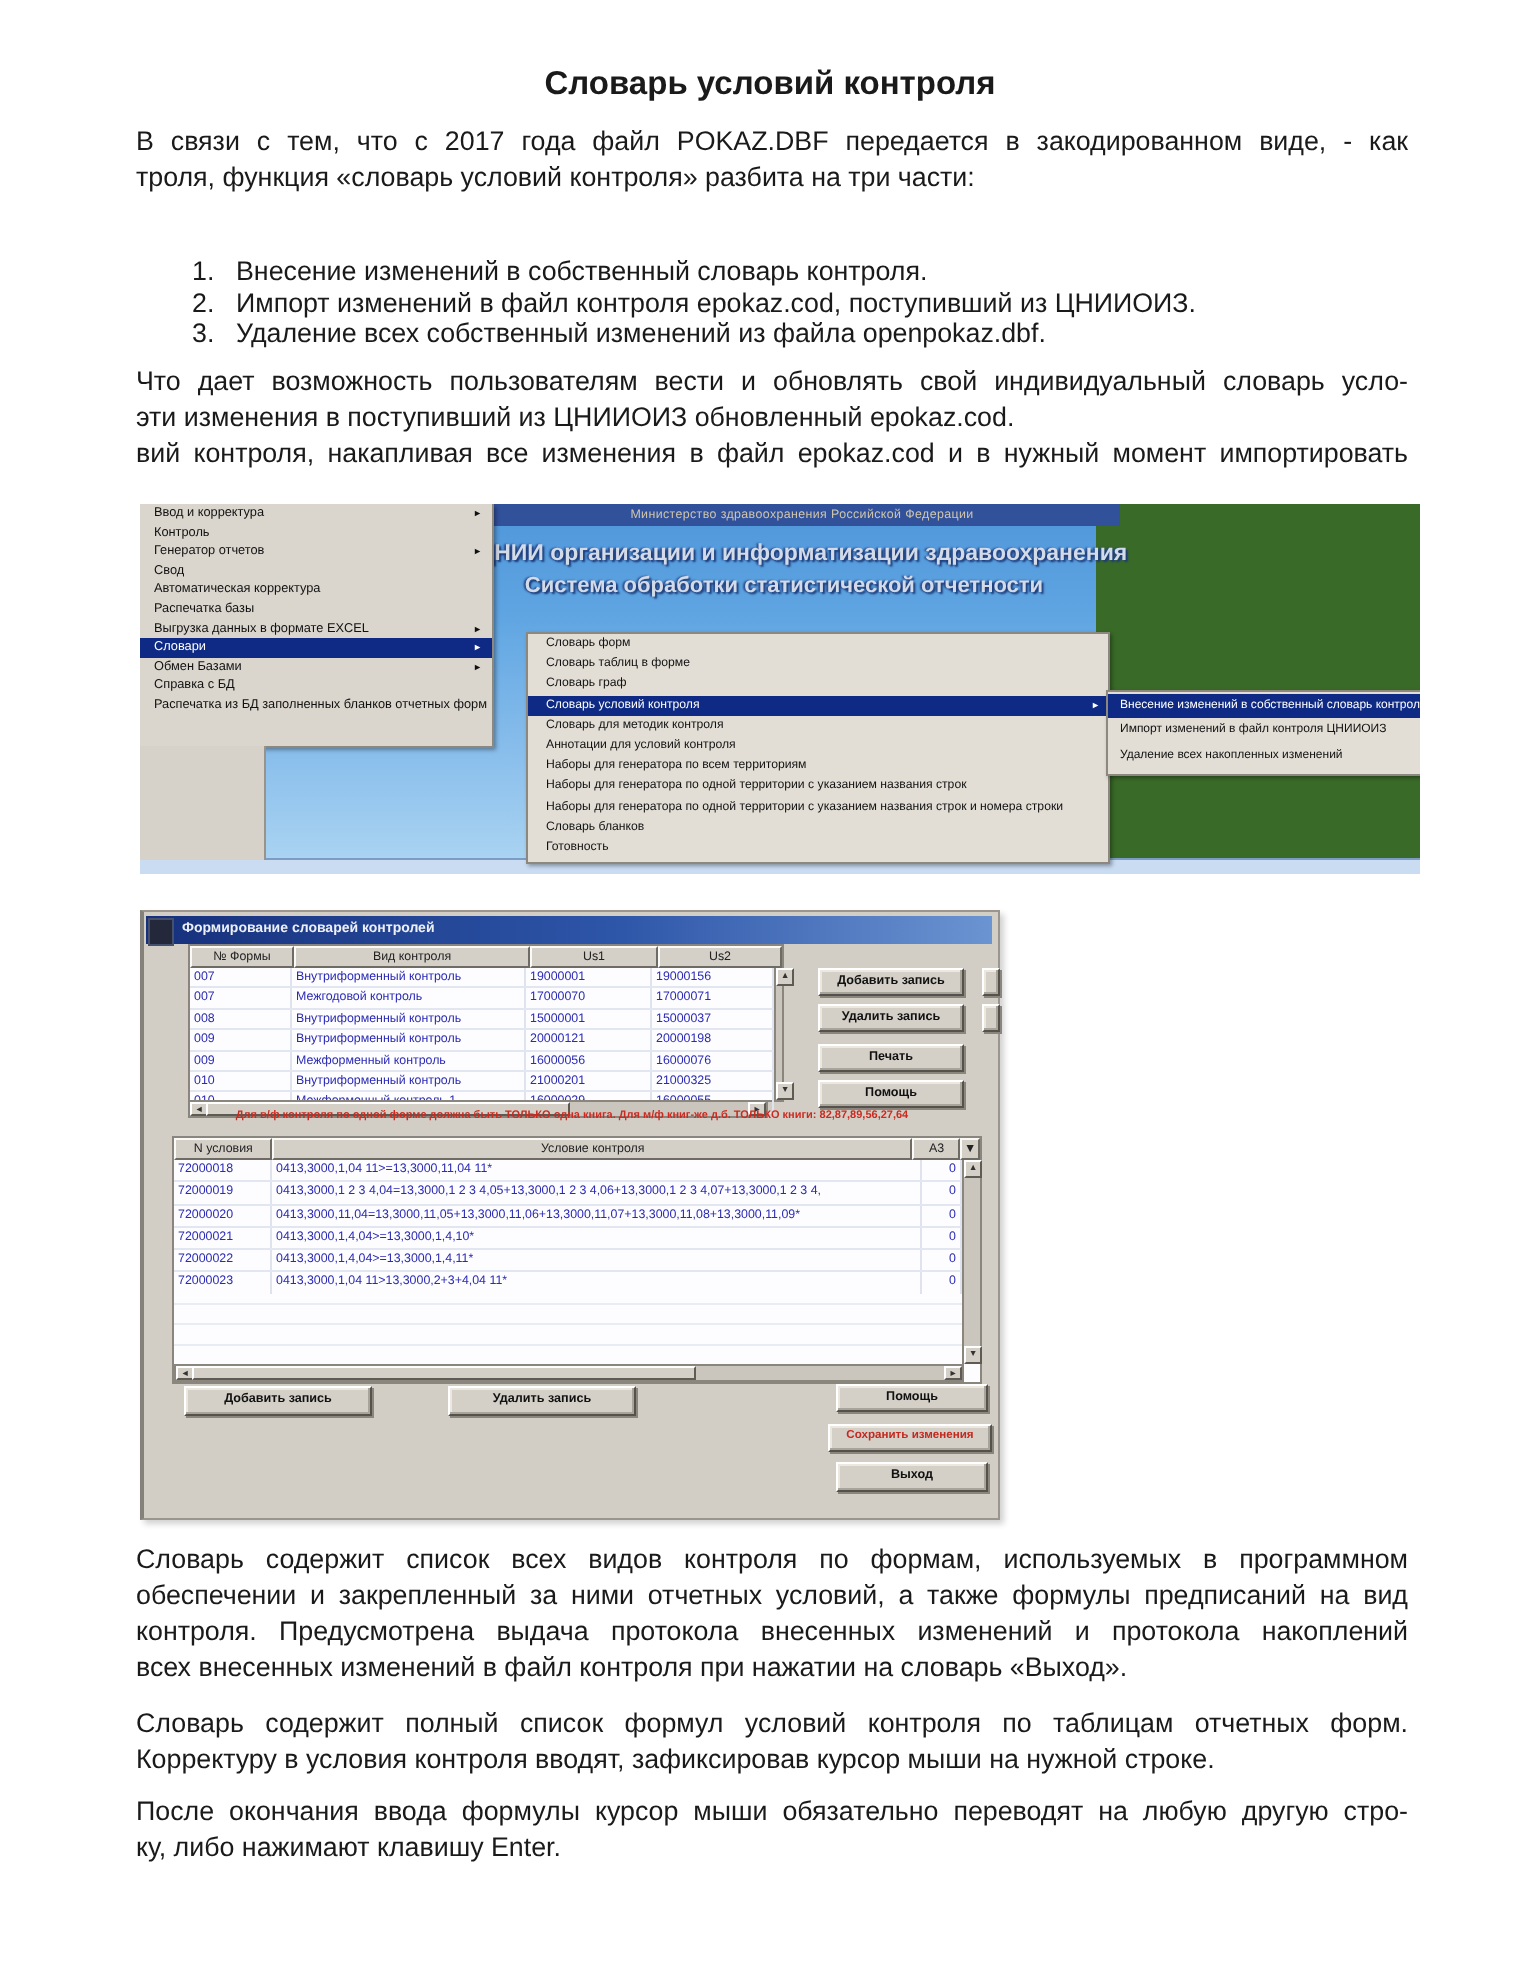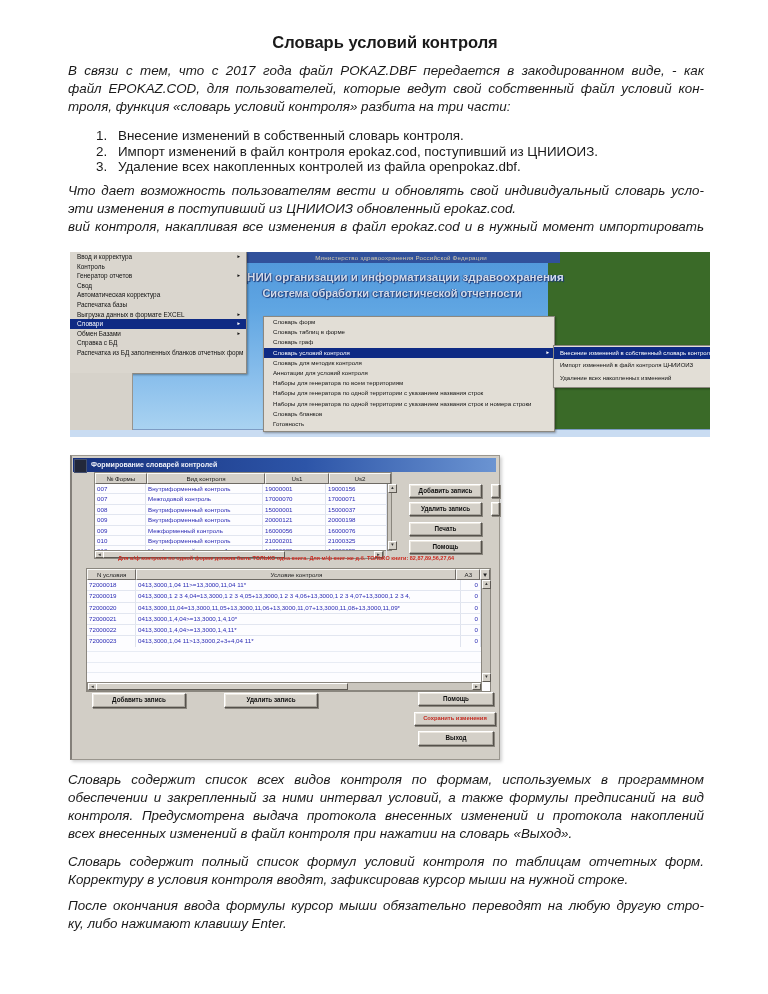--- a/index.html
+++ b/index.html
@@ -3,21 +3,21 @@
 <meta charset="utf-8">
 <style>
   html,body{margin:0;padding:0;background:#fff;}
   .page{position:relative;width:768px;height:994px;background:#ffffff;overflow:hidden;
         font-family:"Liberation Sans","DejaVu Sans",sans-serif;color:#1a1a1a;}
 
   
   .doc-title{position:absolute;left:68px;top:33px;width:634px;text-align:center;
              font-size:16.5px;font-weight:bold;}
   .para{position:absolute;left:68px;width:636px;font-size:13.4px;line-height:18px;}
-  .para .ln{text-align:justify;text-align-last:justify;white-space:normal;font-style:italic;}
+  .para .ln{text-align:justify;text-align-last:justify;white-space:normal;}
   .para .ln.last{text-align:center;text-align-last:left;}
   #p1{top:62px;} #p2{top:182px;} #p3{top:771px;} #p4{top:853px;} #p5{top:897px;}
   .numlist{position:absolute;left:96px;top:128px;width:600px;font-size:13.4px;line-height:15.6px;}
   .numlist .li{display:flex;}
   .numlist .num{width:22px;flex:0 0 22px;}
 
   
   .shot1{position:absolute;left:70px;top:252px;width:640px;height:185px;overflow:hidden;
          background:linear-gradient(180deg,#4f96da 0%,#5fa5e2 30%,#8cc0ec 70%,#aed6f2 100%);}
   .trees{position:absolute;left:478px;top:0;width:162px;height:178px;background-color:#3a6a28;
@@ -127,39 +127,38 @@
 </head>
 <body>
 
 <div class="page">
 
   <div class="doc-title">Словарь условий контроля</div>
 
   <div class="para" id="p1">
 
   <div class="ln">В связи с тем, что с 2017 года файл POKAZ.DBF передается в закодированном виде, - как</div>
-      <div class="ln">файл EPOKAZ.COD, для пользователей, которые ведут свой собственный файл условий кон-</div>
       <div class="ln last">троля, функция «словарь условий контроля» разбита на три части:</div>
     </div>
 
   <div class="numlist">
 
       <div class="li">
         <span class="num">1.</span>
         <span>Внесение изменений в собственный словарь контроля.</span>
       </div>
 
       <div class="li">
         <span class="num">2.</span>
         <span>Импорт изменений в файл контроля epokaz.cod, поступивший из ЦНИИОИЗ.</span>
       </div>
 
       <div class="li last">
         <span class="num">3.</span>
-        <span>Удаление всех накопленных контролей из файла openpokaz.dbf.</span>
+        <span>Удаление всех собственный изменений из файла openpokaz.dbf.</span>
       </div>
     </div>
 
   <div class="para" id="p2">
 
   <div class="ln">Что дает возможность пользователям вести и обновлять свой индивидуальный словарь усло-</div>
       <div class="ln last">эти изменения в поступивший из ЦНИИОИЗ обновленный epokaz.cod.</div>
       <div class="ln">вий контроля, накапливая все изменения в файл epokaz.cod и в нужный момент импортировать</div>
     </div>
 
@@ -445,21 +444,21 @@
     <div class="btn babtn1">Добавить запись</div>
     <div class="btn babtn2">Удалить запись</div>
     <div class="btn help-btn">Помощь</div>
     <div class="btn save-btn">Сохранить изменения</div>
     <div class="btn exit-btn">Выход</div>
   </div>
 
   <div class="para" id="p3">
 
   <div class="ln">Словарь содержит список всех видов контроля по формам, используемых в программном</div>
-      <div class="ln">обеспечении и закрепленный за ними интервал условий, а также формулы предписаний на вид</div>
+      <div class="ln">обеспечении и закрепленный за ними отчетных условий, а также формулы предписаний на вид</div>
       <div class="ln">контроля. Предусмотрена выдача протокола внесенных изменений и протокола накоплений</div>
       <div class="ln last">всех внесенных изменений в файл контроля при нажатии на словарь «Выход».</div>
     </div>
   <div class="para" id="p5">
 
   <div class="ln">После окончания ввода формулы курсор мыши обязательно переводят на любую другую стро-</div>
       <div class="ln last">ку, либо нажимают клавишу Enter.</div>
     </div>
   <div class="para" id="p4">
 

